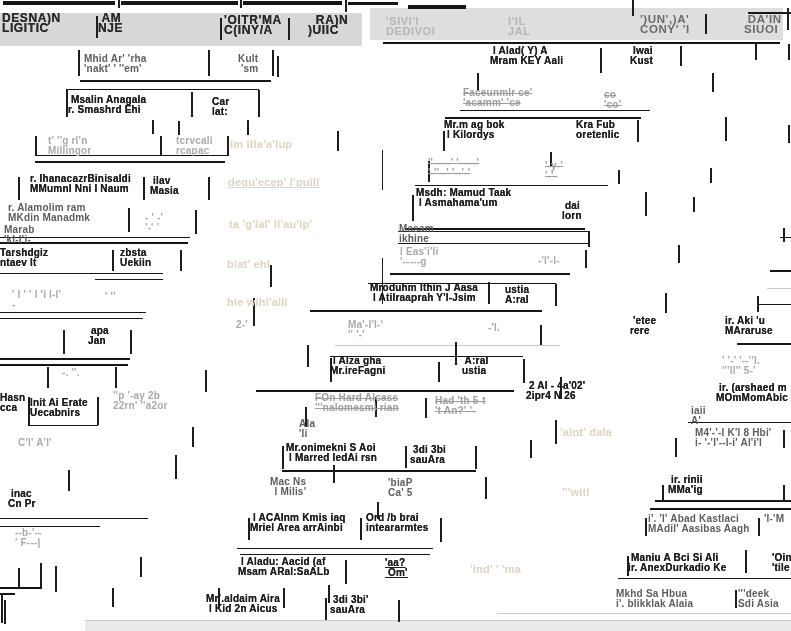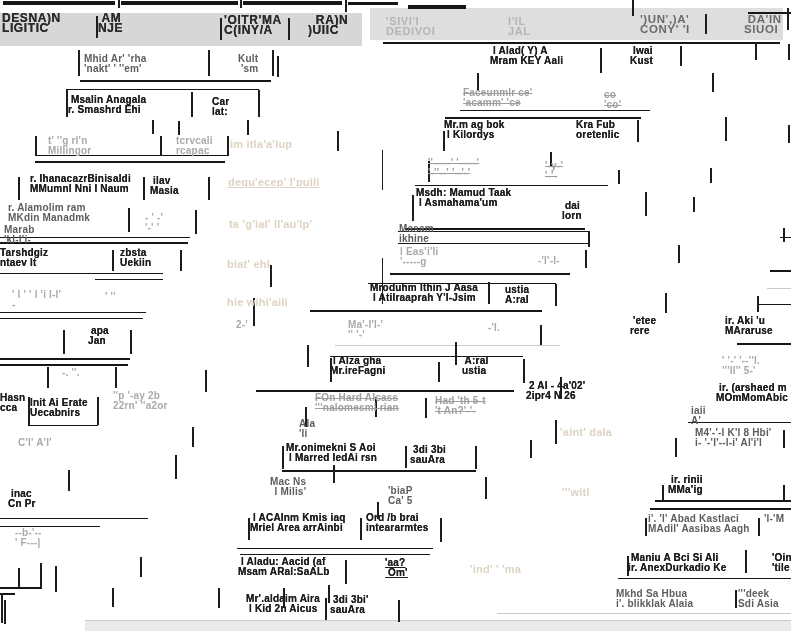--- a/index.html
+++ b/index.html
@@ -241,26 +241,26 @@
     <div class="frag faint" style="left: 488px; top: 323px;"><span>-'l.</span></div>
     <div class="frag dark" style="left: 330px; top: 356px;"><span> l Alza gha</span><span>Mr.ireFagni</span></div>
     <div class="frag dark" style="left: 462px; top: 356px;"><span> A:ral</span><span>ustia</span></div>
     <div class="frag dark" style="left: 526px; top: 381px;"><span> 2 Al - 4a'02'</span><span>2ipr4 N 26</span></div>
     <div class="frag strike" style="left: 315px; top: 393px;"><span>FOn Hard Alcass</span><span>'''nalomesmi rian</span></div>
     <div class="frag strike" style="left: 435px; top: 396px;"><span>Had 'th 5-t</span><span>'t An?'-'-</span></div>
     <div class="frag mid" style="left: 299px; top: 419px;"><span>Ala</span><span>'li</span></div>
     <div class="frag dark" style="left: 286px; top: 443px;"><span>Mr.onimekni S Aoi</span><span> l Marred IedAi rsn</span></div>
     <div class="frag dark" style="left: 410px; top: 445px;"><span> 3di 3bi</span><span>sauAra</span></div>
     <div class="frag mid" style="left: 270px; top: 477px; text-align: right;"><span>Mac Ns</span><span> l Milis'</span></div>
-    <div class="frag mid" style="left: 388px; top: 478px; margin-top: 8px;"><span>'biaP</span><span>Ca' 5</span></div>
+    <div class="frag mid" style="left: 388px; top: 478px;"><span>'biaP</span><span>Ca' 5</span></div>
     <div class="frag dark" style="left: 250px; top: 513px;"><span> l ACAlnm Kmis iaq</span><span>Mriel Area arrAinbi</span></div>
     <div class="frag dark" style="left: 366px; top: 513px;"><span>Ord /b brai</span><span>inteararmtes</span></div>
     <div class="frag dark" style="left: 238px; top: 557px;"><span> l Aladu: Aacid (af</span><span>Msam ARal:SaALb</span></div>
     <div class="frag dark" style="left: 385px; top: 558px; text-decoration: underline;"><span>'aa?</span><span> Om'</span></div>
-    <div class="frag dark" style="left: 206px; top: 594px; margin-left: 40px;"><span>Mr'.aldaim Aira</span><span> l Kid 2n Aicus</span></div>
+    <div class="frag dark" style="left: 206px; top: 594px;"><span>Mr'.aldaim Aira</span><span> l Kid 2n Aicus</span></div>
     <div class="frag dark" style="left: 330px; top: 595px;"><span> 3di 3bi'</span><span>sauAra</span></div>
     <div class="frag dark" style="left: 630px; top: 316px;"><span> 'etee</span><span>rere</span></div>
     <div class="frag dark" style="left: 725px; top: 316px;"><span>ir. Aki 'u</span><span>MAraruse</span></div>
     <div class="frag faint" style="left: 722px; top: 356px;"><span>' '-' '--''l.</span><span>'''ll'' 5-'</span></div>
     <div class="frag dark" style="left: 716px; top: 383px;"><span> ir. (arshaed m</span><span>MOmMomAbic</span></div>
     <div class="frag mid" style="left: 691px; top: 406px;"><span>iaii</span><span>A'</span></div>
     <div class="frag mid" style="left: 695px; top: 428px;"><span>M4'-'-l K'l 8 Hbi'</span><span>i- '-'l'--l-i' Al'i'l</span></div>
     <div class="frag dark" style="left: 668px; top: 475px;"><span> ir. rinii</span><span>MMa'ig</span></div>
     <div class="frag mid" style="left: 648px; top: 514px;"><span>i'. 'l' Abad Kastlaci</span><span>MAdil' Aasibas Aagh</span></div>
     <div class="frag mid" style="left: 764px; top: 514px;"><span>'l-'M</span></div>

